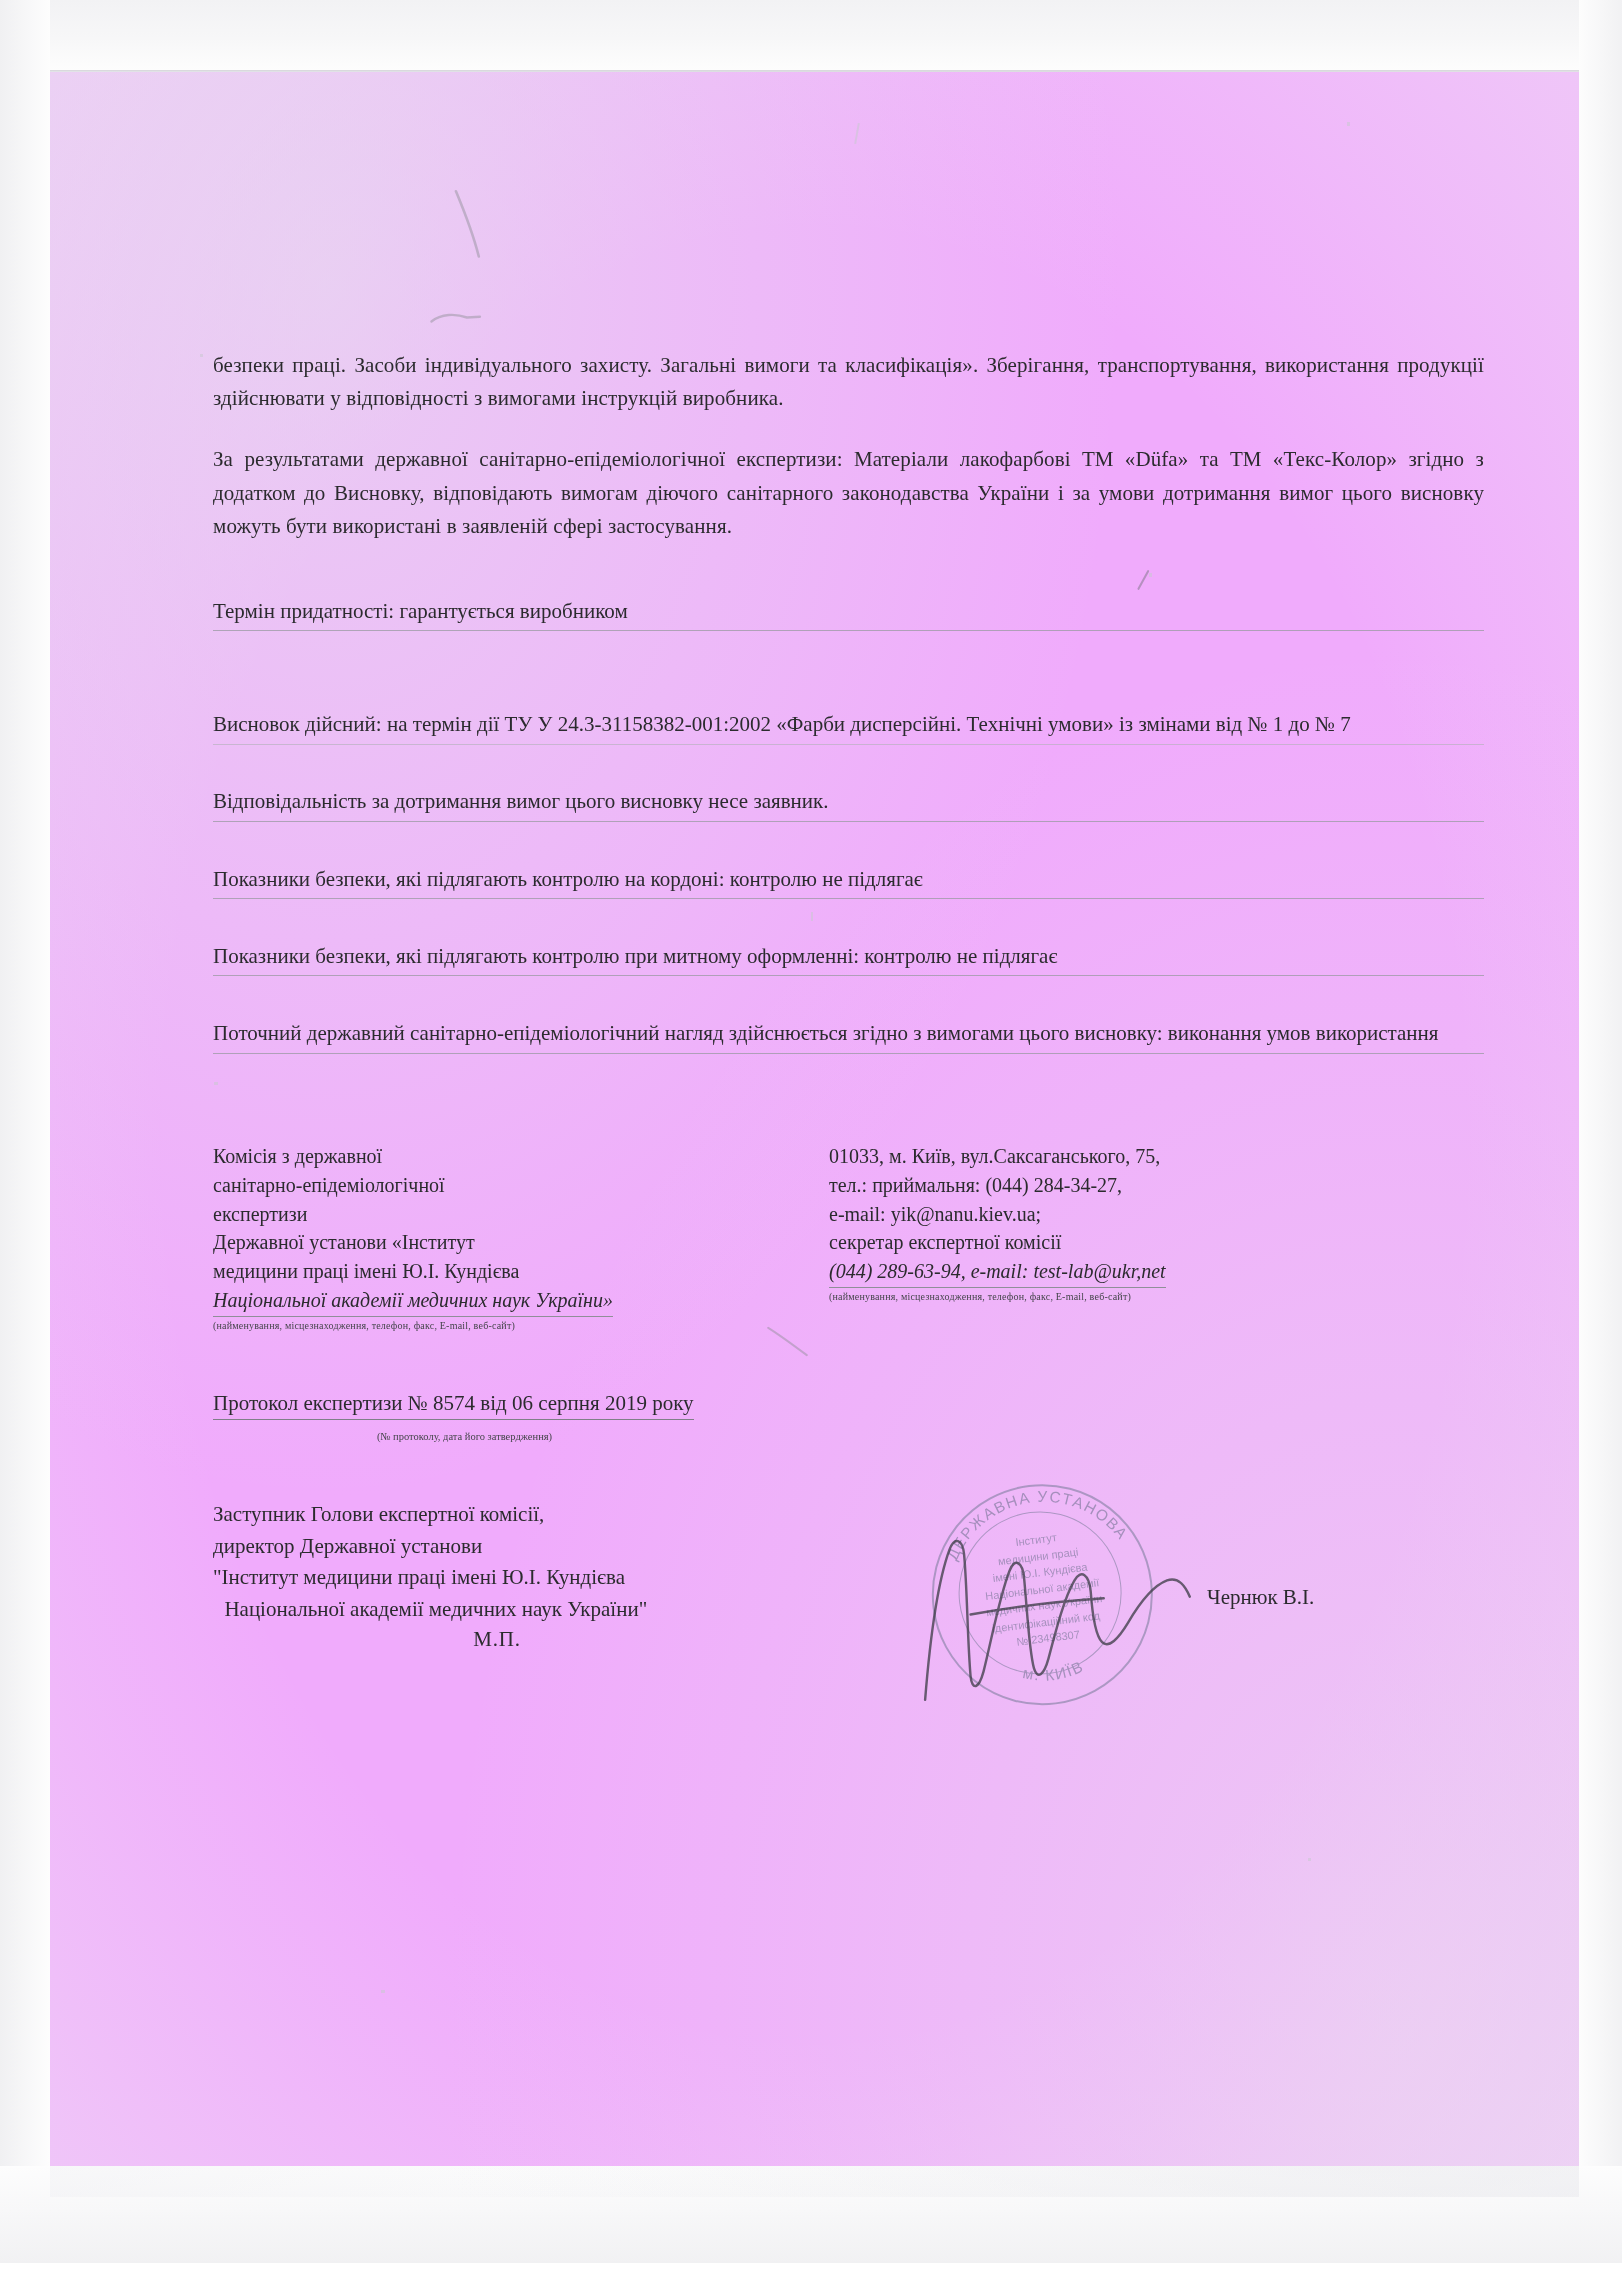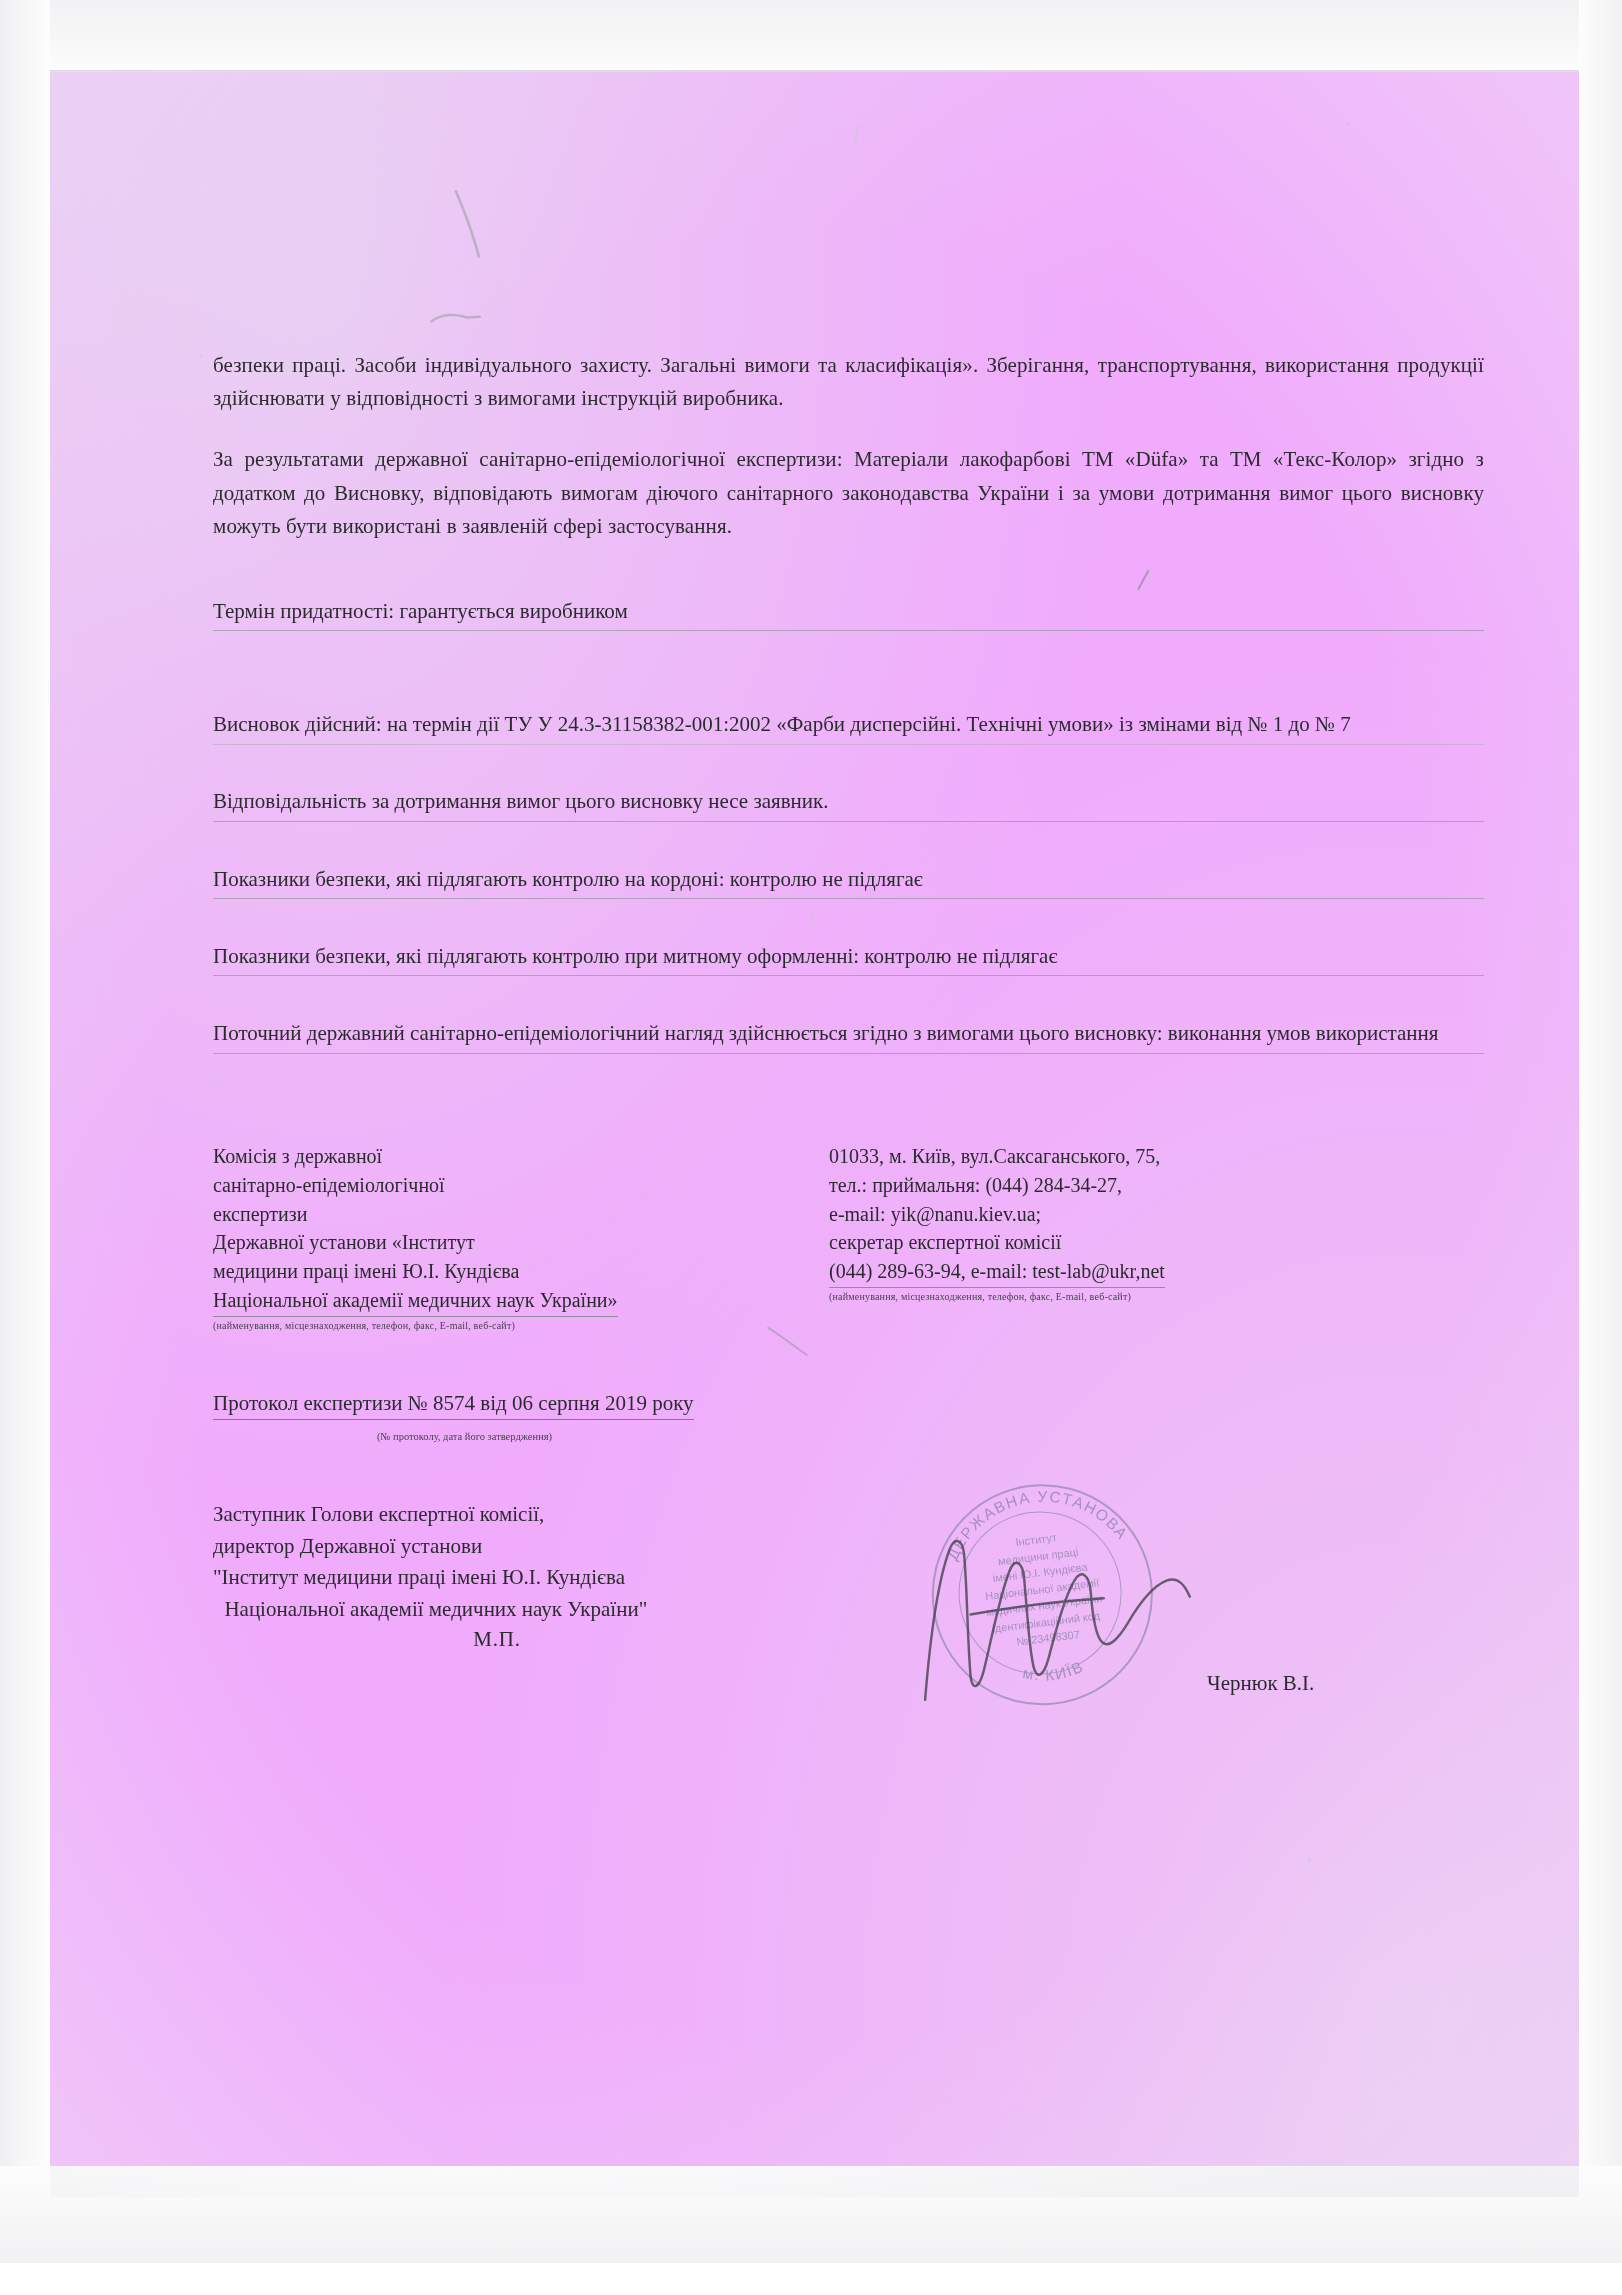--- a/index.html
+++ b/index.html
@@ -113,20 +113,21 @@
   .org-col-right { width: 617px; margin-left: 97px; }
   .org-line {
     font-size: 20px;
     line-height: 1.44;
     white-space: nowrap;
   }
   .org-line.underlined {
     border-bottom: 0.8px solid #8f8f98;
     display: inline-block;
     padding-bottom: 0.8px;
+    font-style: italic;
   }
   .caption {
     font-size: 10px;
     line-height: 1.3;
     color: #45454b;
     margin-top: 2.4px;
     letter-spacing: 0.2px;
   }
 
   
@@ -168,21 +169,21 @@
     font-size: 21px;
     text-align: center;
     width: 568px;
     margin-top: 1.6px;
     letter-spacing: 0.8px;
   }
 
   .signatory-name {
     position: absolute;
     left: 1207px;
-    top: 1671px;
+    top: 1585px;
     font-size: 21px;
     white-space: nowrap;
   }
 
   
   .stamp {
     position: absolute;
     left: 927px;
     top: 1479px;
     width: 234px;

